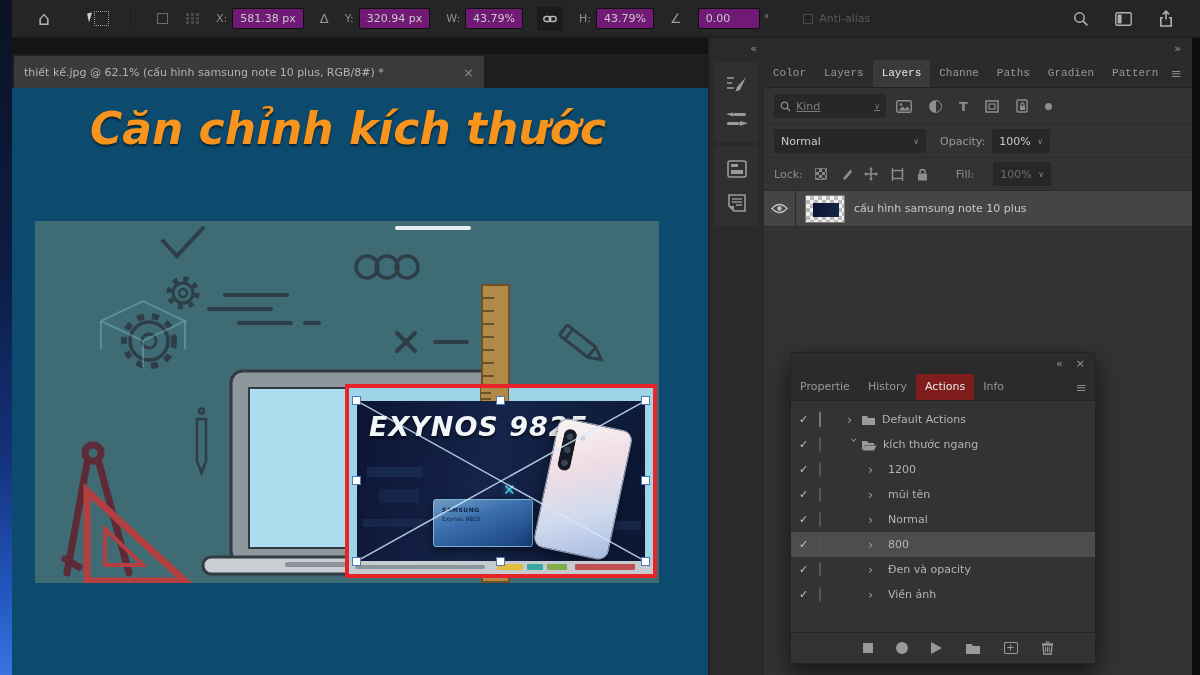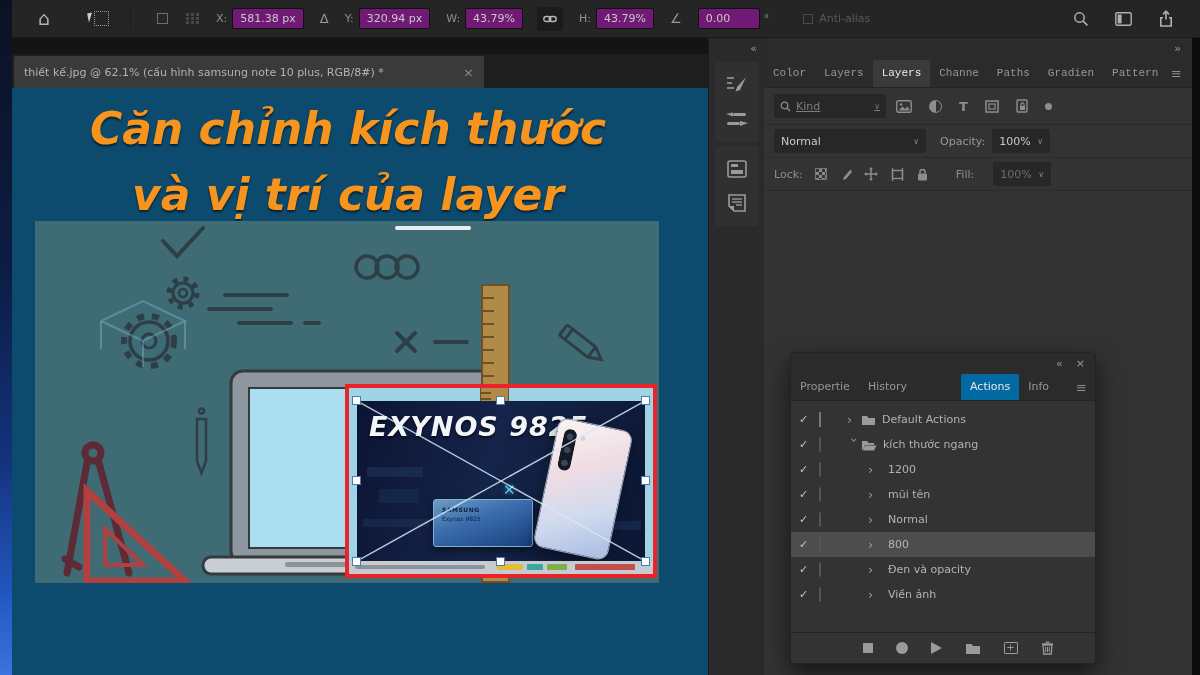--- a/index.html
+++ b/index.html
@@ -157,21 +157,21 @@
   .layer-lock { margin-left:auto; margin-right:14px; }
 
   
   .actions-float { position:absolute; left:26px; top:314px; width:306px; height:312px; background:#333334;
     border:1px solid #232323; border-radius:3px; box-shadow:0 10px 26px rgba(0,0,0,.6); overflow:hidden; }
   .af-header { height:20px; background:#2b2b2c; display:flex; justify-content:flex-end; align-items:center;
     gap:14px; padding-right:10px; color:#9a9a9a; font-size:11px; }
   .af-header .chev { letter-spacing:-1px; }
   .af-tabs { height:27px; background:#2b2b2c; display:flex; align-items:flex-end; font-size:11px; color:#979797; }
   .af-tab { padding:6px 9px 7px 9px; }
-  .af-tab.active { background:#0369a1; color:#e8e8e8; border-radius:2px 2px 0 0;margin-left:45px; }
+  .af-tab.active { background:#7f1d1d; color:#e8e8e8; border-radius:2px 2px 0 0; }
   .af-tabs .menu { margin-left:auto; margin-right:8px; padding-bottom:5px; font-size:13px; color:#8f8f8f; }
   .af-list { padding-top:6px; border-top:1px solid #232323; }
   .a-row { height:25px; display:flex; align-items:center; font-size:11px; color:#b3b3b3; padding-left:8px; }
   .a-row.selected { background:#4d4d4e; }
   .a-check { width:20px; color:#c8c8c8; font-size:11px; }
   .a-cb { width:22px; }
   .a-cb .box { width:13px; height:11px; border:1px solid #555; border-radius:1px; }
   .a-cb .dialog { width:13px; height:11px; border:1px solid #777; background:#5a5a5a; position:relative; }
   .a-cb .dialog:before { content:""; position:absolute; left:2px; top:2px; right:2px; height:2px; background:#2e2e2e; }
   .chevron { color:#9a9a9a; font-size:13px; line-height:1; width:14px; display:inline-block; }
@@ -266,21 +266,20 @@
   <div class="doc-area">
     <div class="tabbar">
       <div class="doc-tab">
         <span class="title">thiết kế.jpg @ 62.1% (cấu hình samsung note 10 plus, RGB/8#) *</span>
         <span class="close">×</span>
       </div>
     </div>
     <div class="pasteboard">
       <div class="heading">
         <div>Căn chỉnh kích thước</div>
-        <div>và vị trí của layer</div>
       </div>
 
       <div class="artwork">
         <svg width="624" height="362" viewBox="0 0 624 362">
           <g fill="none" stroke="#2e3e46" stroke-width="4" stroke-linecap="round">
             <path d="M128 20 L142 35 L168 7"></path>
             <line x1="190" y1="74" x2="252" y2="74"></line>
               <line x1="174" y1="88" x2="236" y2="88"></line>
             <line x1="204" y1="102" x2="256" y2="102"></line>
               <line x1="270" y1="102" x2="284" y2="102"></line>
@@ -512,20 +511,32 @@
             <rect x="1" y="5.5" width="9" height="7" rx="1" fill="#8d8d8d"></rect>
             <path d="M3 5.5 V4 a2.5 2.5 0 0 1 5 0 v1.5" fill="none" stroke="#8d8d8d" stroke-width="1.5"></path>
           </svg>
         <span class="fill-lbl">Fill:</span>
         <div class="dd num dim">
           <span>100%</span>
           <span class="caret">∨</span>
         </div>
       </div>
 
+      <div class="layer-row selected row-line">
+        <div class="eye-col">
+            <svg width="17" height="11" viewBox="0 0 17 11">
+              <path d="M1 5.5 Q8.5 -2.5 16 5.5 Q8.5 13.5 1 5.5 Z" fill="none" stroke="#c4c4c4" stroke-width="1.4"></path>
+              <circle cx="8.5" cy="5.5" r="2.2" fill="#c4c4c4"></circle>
+            </svg>
+          </div>
+        <div class="thumb checkerboard">
+            <div class="mini-img"></div>
+          </div>
+        <span class="lname">cấu hình samsung note 10 plus</span>
+      </div>
     </div>
 
     <div class="actions-float">
       <div class="af-header">
         <span class="chev">«</span>
         <span>×</span>
       </div>
       <div class="af-tabs">
         <span class="af-tab">Propertie</span>
         <span class="af-tab">History</span>

